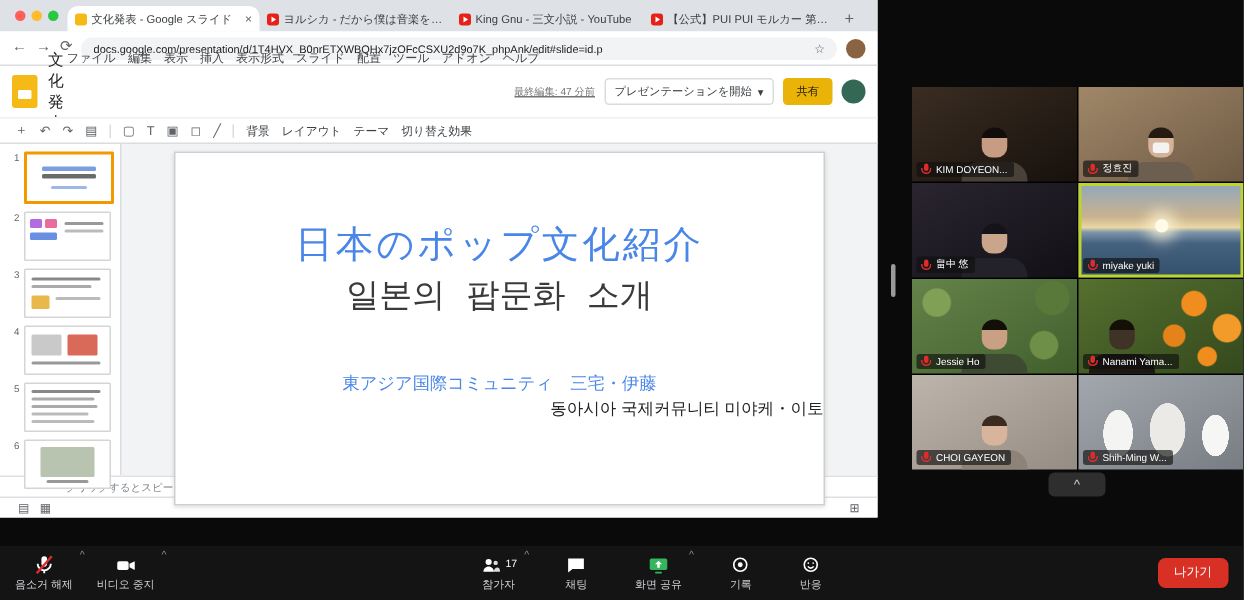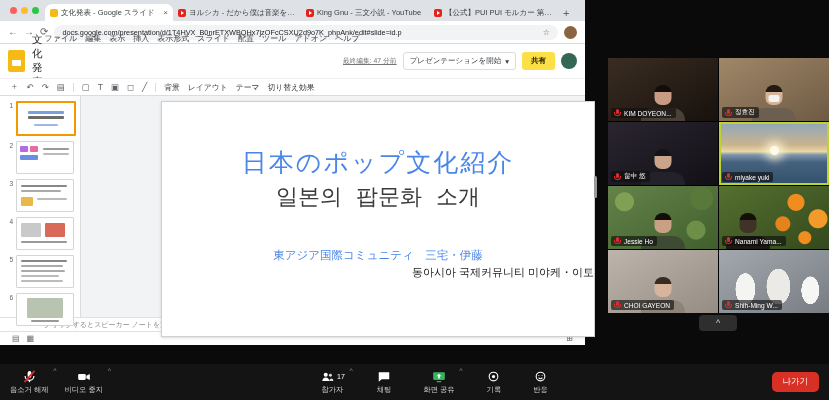--- a/index.html
+++ b/index.html
@@ -29,36 +29,36 @@
   .gheader{height:34px;display:flex;align-items:center;padding:0 8px;gap:7px;flex:none;background:#fff;}
   .slicon{width:17px;height:22px;background:#f5ba15;border-radius:2px;position:relative;flex:none;}
   .slicon::after{content:"";position:absolute;left:4px;top:10px;right:4px;height:6px;background:#fff;border-radius:1px;}
   .titleblock{display:flex;flex-direction:row;gap:2px;min-width:0;}
   .dtitle{font-size:10.5px;color:#202124;}
   .menurow{display:flex;gap:8px;font-size:8px;color:#444;white-space:nowrap;}
   .menurow span{cursor:default;}
   .hright{margin-left:auto;display:flex;align-items:center;gap:6px;flex:none;}
   .lastedit{font-size:6.8px;color:#757575;text-decoration:underline;max-width:86px;white-space:nowrap;overflow:hidden;}
   .presbtn{border:1px solid #dadce0;border-radius:3px;padding:3px 6px;font-size:7.5px;color:#3c4043;display:flex;gap:4px;align-items:center;background:#fff;white-space:nowrap;}
-  .sharebtn{background:#fde047;border-radius:3px;padding:4px 9px;font-size:7.5px;color:#241a00;display:flex;gap:3px;align-items:flex-end;white-space:nowrap;font-weight:bold;}
+  .sharebtn{background:#eab308;border-radius:3px;padding:4px 9px;font-size:7.5px;color:#241a00;display:flex;gap:3px;align-items:flex-end;white-space:nowrap;}
   .gavatar{width:16px;height:16px;border-radius:50%;background:#356854;flex:none;}
   .gtoolbar{height:16px;border-top:1px solid #f0f0f0;border-bottom:1px solid #dadce0;display:flex;align-items:center;gap:8px;
             padding:0 10px;font-size:8.5px;color:#5f6368;background:#fff;flex:none;white-space:nowrap;}
   .sep{width:1px;height:9px;background:#dadce0;}
   .tbtxt{color:#3c4043;font-size:7.8px;}
   .gbody{flex:1;display:flex;background:#f1f3f4;min-height:0;}
   .films{width:80px;background:#fff;border-right:1px solid #dadce0;padding-top:5px;flex:none;}
   .thumb{display:flex;gap:3px;align-items:flex-start;margin:0 4px 5px 6px;}
   .tnum{font-size:6.5px;color:#5f6368;width:7px;text-align:right;padding-top:1px;flex:none;}
   .tbox{width:56px;height:31px;background:#fff;border:1px solid #d5d5d5;border-radius:1px;position:relative;overflow:hidden;}
   .thumb.sel .tbox{border:2px solid #f29900;}
   .tbox i{position:absolute;border-radius:1px;}
   .canvaswrap{flex:1;position:relative;min-width:0;}
   .slide{position:absolute;left:50%;top:5px;transform:translateX(-50%);width:432px;height:234px;background:#fff;
-         border:1px solid #cfcfcf;box-shadow:0 1px 3px rgba(0,0,0,.15);text-align:center;overflow:hidden;margin-left:45px;}
+         border:1px solid #cfcfcf;box-shadow:0 1px 3px rgba(0,0,0,.15);text-align:center;overflow:hidden;}
   .sl-ja{margin-top:44px;font-size:25px;color:#4a86e8;letter-spacing:2px;}
   .sl-ko{font-size:22px;color:#3a3a3a;margin-top:3px;word-spacing:8px;}
   .sl-sub-ja{margin-top:36px;font-size:11.5px;color:#4a86e8;}
   .sl-sub-ko{font-size:11px;color:#222;margin-top:2px;text-align:right;}
   .notesbar{height:13px;background:#fff;border-top:1px solid #e0e0e0;display:flex;align-items:center;padding-left:44px;font-size:7px;color:#80868b;flex:none;}
   .statusbar{height:13px;background:#fff;border-top:1px solid #e0e0e0;display:flex;align-items:center;gap:7px;padding:0 12px;color:#5f6368;font-size:8px;flex:none;}
   .statusbar .right{margin-left:auto;}
   
   .vgrid{position:absolute;left:608px;top:58px;width:221px;display:grid;grid-template-columns:110px 110px;grid-auto-rows:63px;gap:1px;background:#000;}
   .vcell{position:relative;overflow:hidden;}

